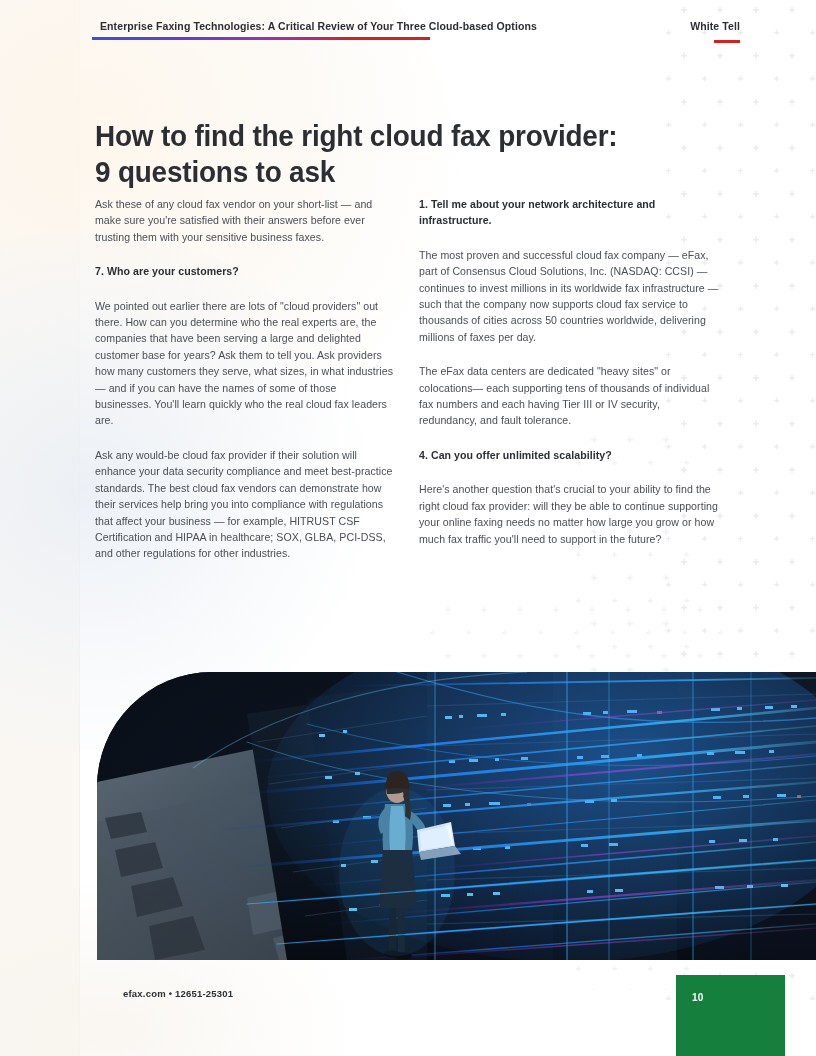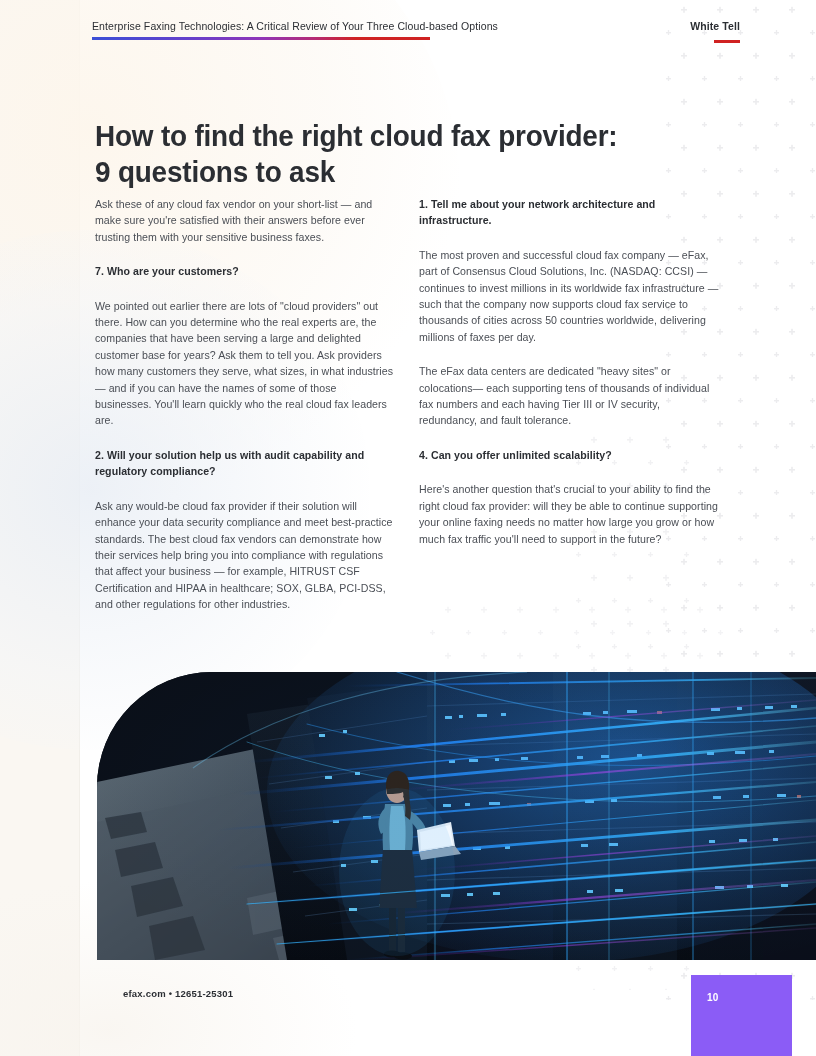--- a/index.html
+++ b/index.html
@@ -56,22 +56,22 @@
   .plus-pattern-3{
     position:absolute;left:430px;top:600px;width:300px;height:110px;
     pointer-events:none;opacity:.5;
   }
 
   
   .header{
     position:absolute;left:92px;top:20px;width:648px;height:30px;
   }
   .header-title{
-    position:absolute;left:0;top:0;
-    font-size:10.5px;font-weight:normal;letter-spacing:.1px;
+    position:absolute;left:8px;top:0;
+    font-size:10.5px;font-weight:bold;letter-spacing:.1px;
     color:#2b2e33;white-space:nowrap;
   }
   .header-kicker{
     position:absolute;right:0;top:0;
     font-size:10.5px;font-weight:bold;letter-spacing:.1px;
     color:#2b2e33;white-space:nowrap;
   }
   .header-rule{
     position:absolute;left:0;top:17px;width:338px;height:2.5px;
     background:linear-gradient(90deg,#3b4fd6 0%,#6340cb 28%,#8f35b8 50%,#b62a72 66%,#cf2222 78%,#cf2222 100%);
@@ -130,22 +130,22 @@
   }
   .hero-svg{display:block;width:719px;height:288px;}
 
   
   .footer-text{
     position:absolute;left:78px;top:988px;
     font-size:9.5px;font-weight:bold;letter-spacing:.2px;
     color:#2b2e33;white-space:nowrap;margin-left:45px;
   }
   .page-number-box{
-    position:absolute;left:691px;top:975px;width:101px;height:81px;
-    background:#8b5cf6;
+    position:absolute;left:676px;top:975px;width:109px;height:81px;
+    background:#15803d;
   }
   .page-number{
     position:absolute;left:16px;top:17px;
     font-size:10px;font-weight:bold;color:#ffffff;letter-spacing:.2px;
   }
 </style>
 </head>
 <body>
 
 <div class="page">
@@ -188,21 +188,20 @@
   <h1 class="doc-title">
     <div>How to find the right cloud fax provider:</div>
     <div>9 questions to ask</div>
   </h1>
 
   <div class="columns">
     <div class="col col-left">
       <p class="body">Ask these of any cloud fax vendor on your short-list — and make sure you're satisfied with their answers before ever trusting them with your sensitive business faxes.</p>
       <p class="qhead">7. Who are your customers?</p>
       <p class="body">We pointed out earlier there are lots of "cloud providers" out there. How can you determine who the real experts are, the companies that have been serving a large and delighted customer base for years? Ask them to tell you. Ask providers how many customers they serve, what sizes, in what industries — and if you can have the names of some of those businesses. You'll learn quickly who the real cloud fax leaders are.</p>
-      <p class="qhead">2. Will your solution help us with audit capability and regulatory compliance?</p>
       <p class="body">Ask any would-be cloud fax provider if their solution will enhance your data security compliance and meet best-practice standards. The best cloud fax vendors can demonstrate how their services help bring you into compliance with regulations that affect your business — for example, HITRUST CSF Certification and HIPAA in healthcare; SOX, GLBA, PCI-DSS, and other regulations for other industries.</p>
     </div>
     <div class="col col-right">
       <p class="qhead">1. Tell me about your network architecture and infrastructure.</p>
       <p class="body">The most proven and successful cloud fax company — eFax, part of Consensus Cloud Solutions, Inc. (NASDAQ: CCSI) — continues to invest millions in its worldwide fax infrastructure — such that the company now supports cloud fax service to thousands of cities across 50 countries worldwide, delivering millions of faxes per day.</p>
       <p class="body">The eFax data centers are dedicated "heavy sites" or colocations— each supporting tens of thousands of individual fax numbers and each having Tier III or IV security, redundancy, and fault tolerance.</p>
       <p class="qhead">4. Can you offer unlimited scalability?</p>
       <p class="body">Here's another question that's crucial to your ability to find the right cloud fax provider: will they be able to continue supporting your online faxing needs no matter how large you grow or how much fax traffic you'll need to support in the future?</p>
     </div>
   </div>

